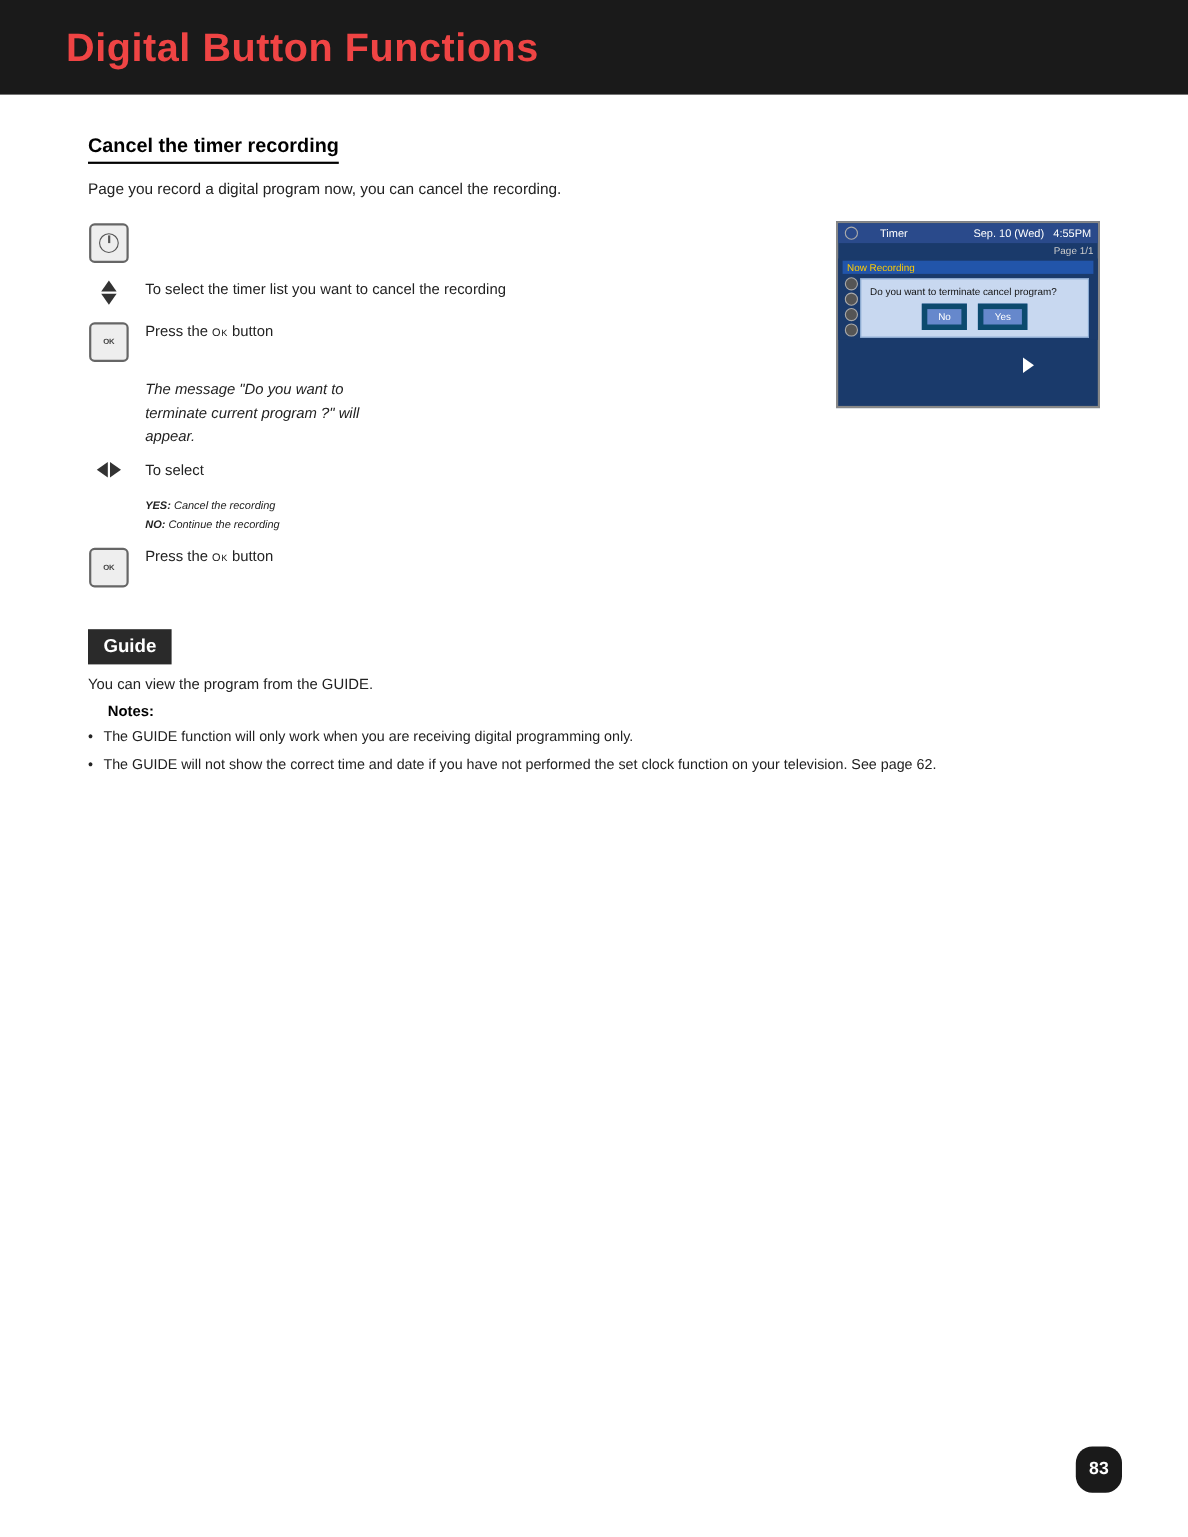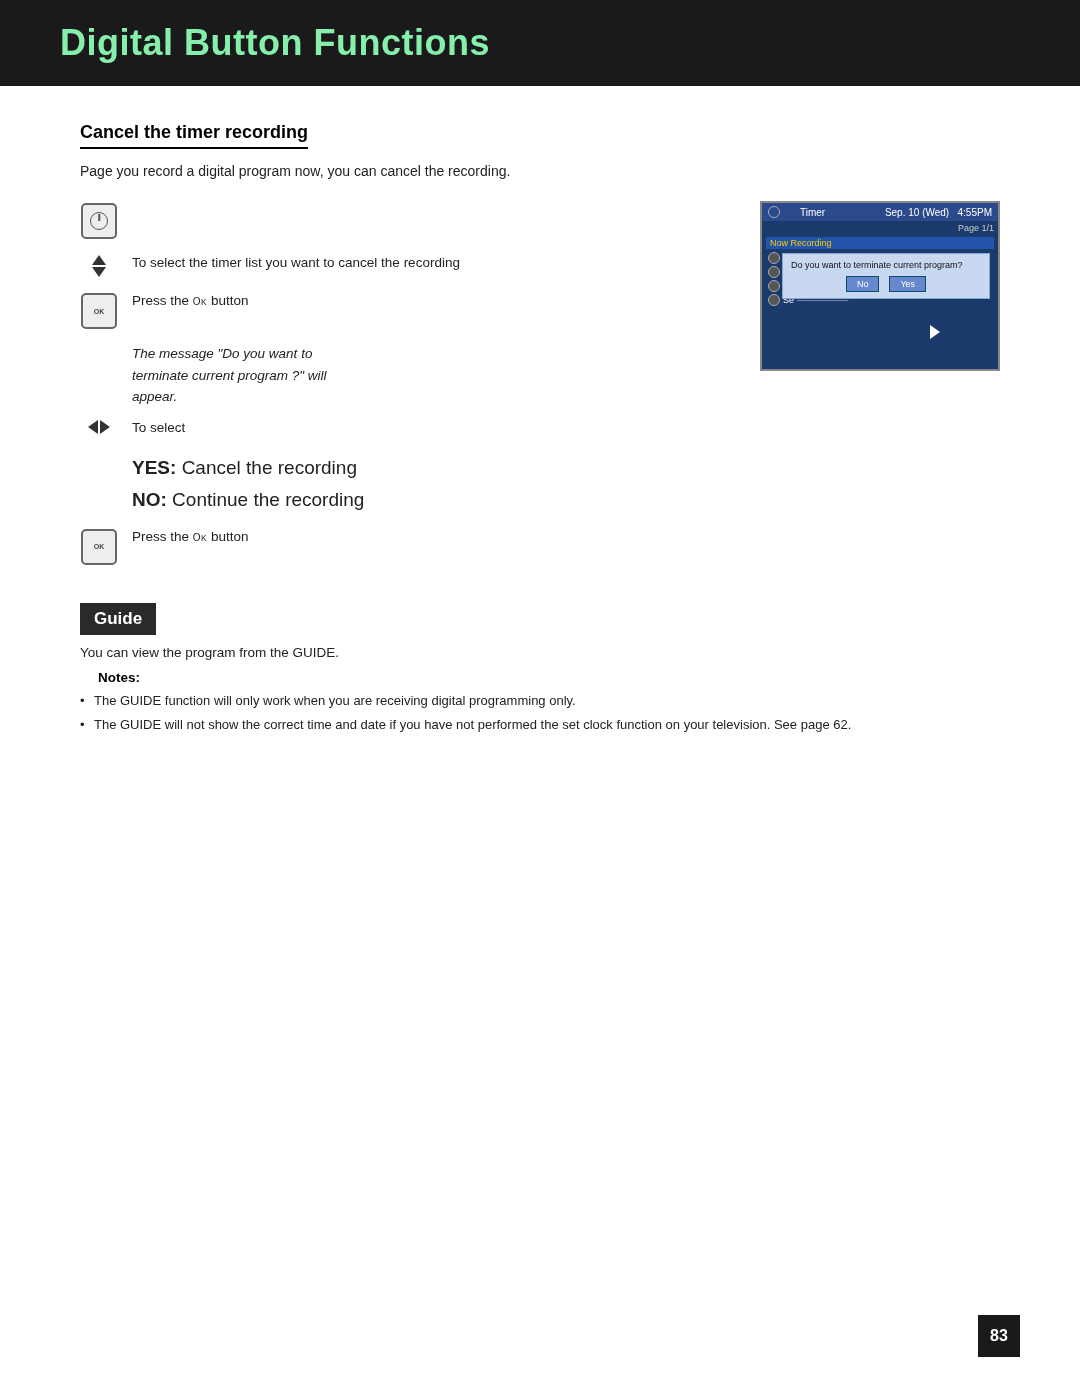--- a/index.html
+++ b/index.html
@@ -11,21 +11,21 @@
       position: relative;
     }
 
     .page-header {
       background: #1a1a1a;
       width: 100%;
       padding: 22px 60px;
       margin-bottom: 36px;
     }
     .page-header h1 {
-      color: #86efac;
+      color: #ef4444;
       font-size: 36px;
       font-weight: bold;
       letter-spacing: 0.5px;
     }
 
     .page-content {
       padding: 0 80px;
     }
 
     .section-title {
@@ -98,23 +98,24 @@
       color: #222;
       line-height: 1.6;
       font-style: italic;
     }
 
     .yes-no-block {
       margin-left: 52px;
       margin-bottom: 10px;
     }
     .yes-no-block p {
-      font-size: 19px;
+      font-size: 10px;
       color: #222;
       line-height: 1.7;
+      font-style: italic;
     }
     .yes-no-block strong {
       font-weight: bold;
     }
 
     .icon-arrows-updown {
       display: flex;
       flex-direction: column;
       align-items: center;
       gap: 2px;
@@ -246,21 +247,21 @@
 
     .tv-dialog-buttons {
       display: flex;
       justify-content: center;
       gap: 10px;
     }
 
     .tv-btn {
       background: #6688cc;
       color: #fff;
-      border: 1px solid #0c4a6e;
+      border: 5px solid #0c4a6e;
       padding: 2px 10px;
       font-size: 9px;
       cursor: default;
     }
 
     .tv-cursor {
       position: absolute;
       bottom: 30px;
       right: 58px;
       width: 0;
@@ -330,20 +331,21 @@
       right: 60px;
       background: #1a1a1a;
       color: #ffffff;
       font-size: 16px;
       font-weight: bold;
       width: 42px;
       height: 42px;
       display: flex;
       align-items: center;
       justify-content: center;
+      border-radius: 15px;
     }
 
     
     .btn-icon-wrapper {
       width: 36px;
       height: 36px;
       border: 2px solid #666;
       border-radius: 5px;
       background: #eee;
       display: flex;
@@ -497,21 +499,21 @@
               <span>33X</span>
             </div>
             <div class="tv-row">
               <div class="tv-row-icon"></div>
               <span>Se</span>
               <span style="color:#aac;">────────</span>
             </div>
           </div>
 
           <div class="tv-dialog">
-            <div class="tv-dialog-text">Do you want to terminate current program?</div>
+            <div class="tv-dialog-text">Do you want to terminate cancel program?</div>
             <div class="tv-dialog-buttons">
               <div class="tv-btn">No</div>
               <div class="tv-btn">Yes</div>
             </div>
           </div>
 
           <div class="tv-cursor"></div>
 
         </div>
       </div>

